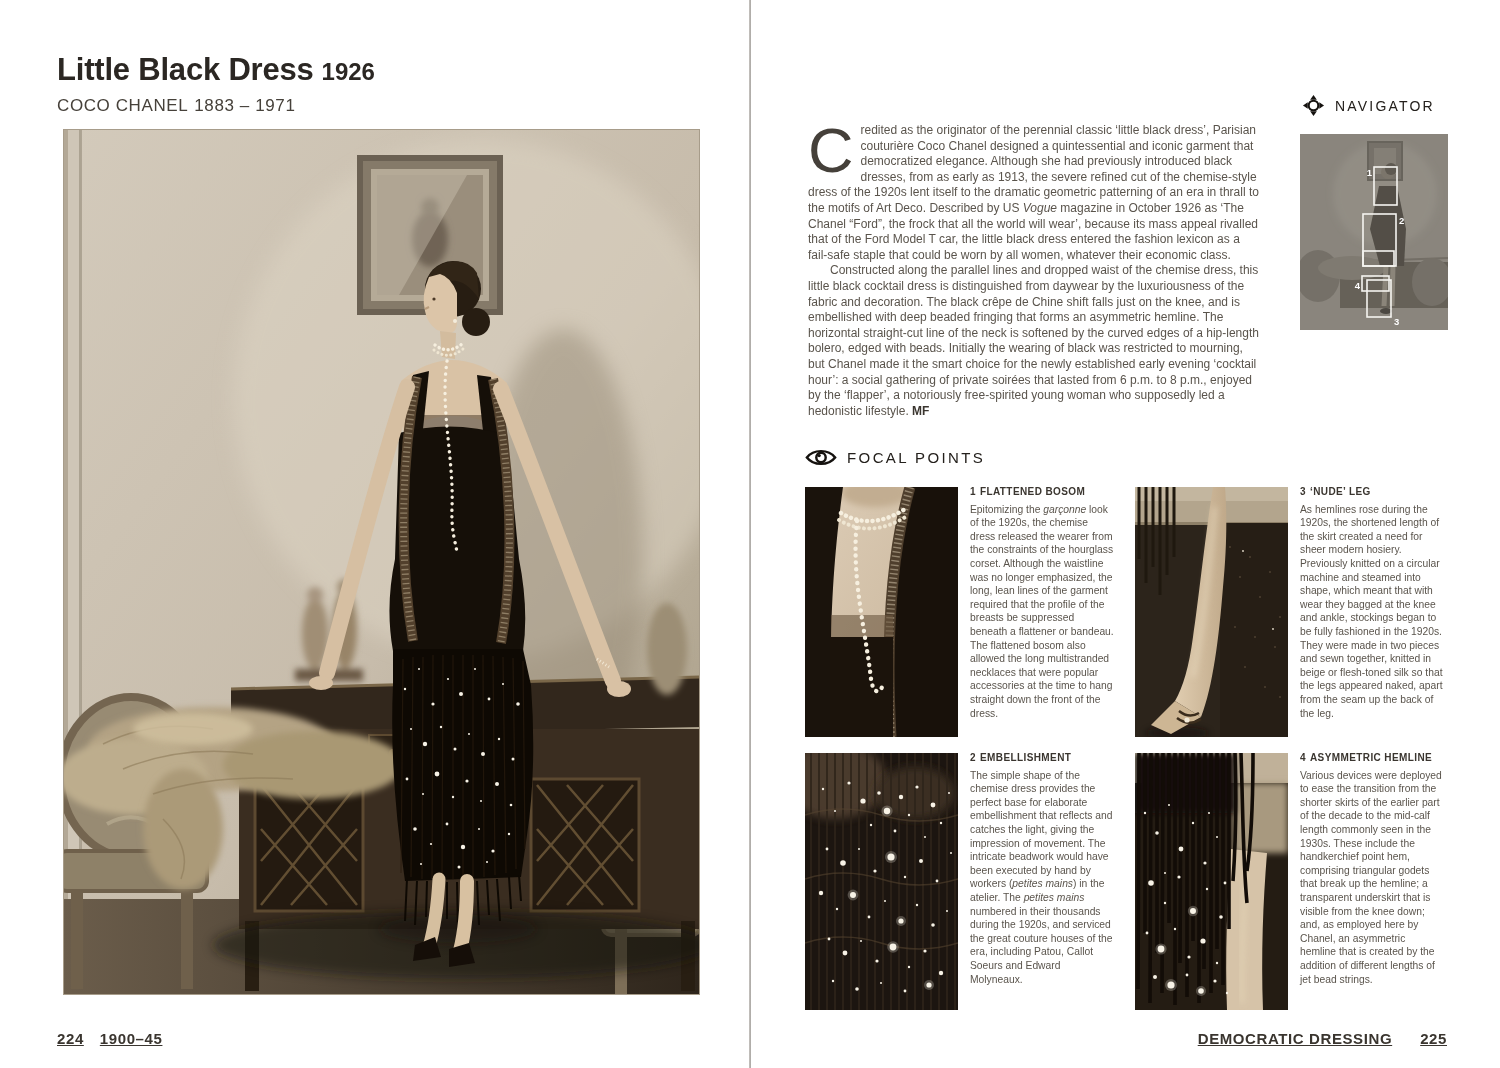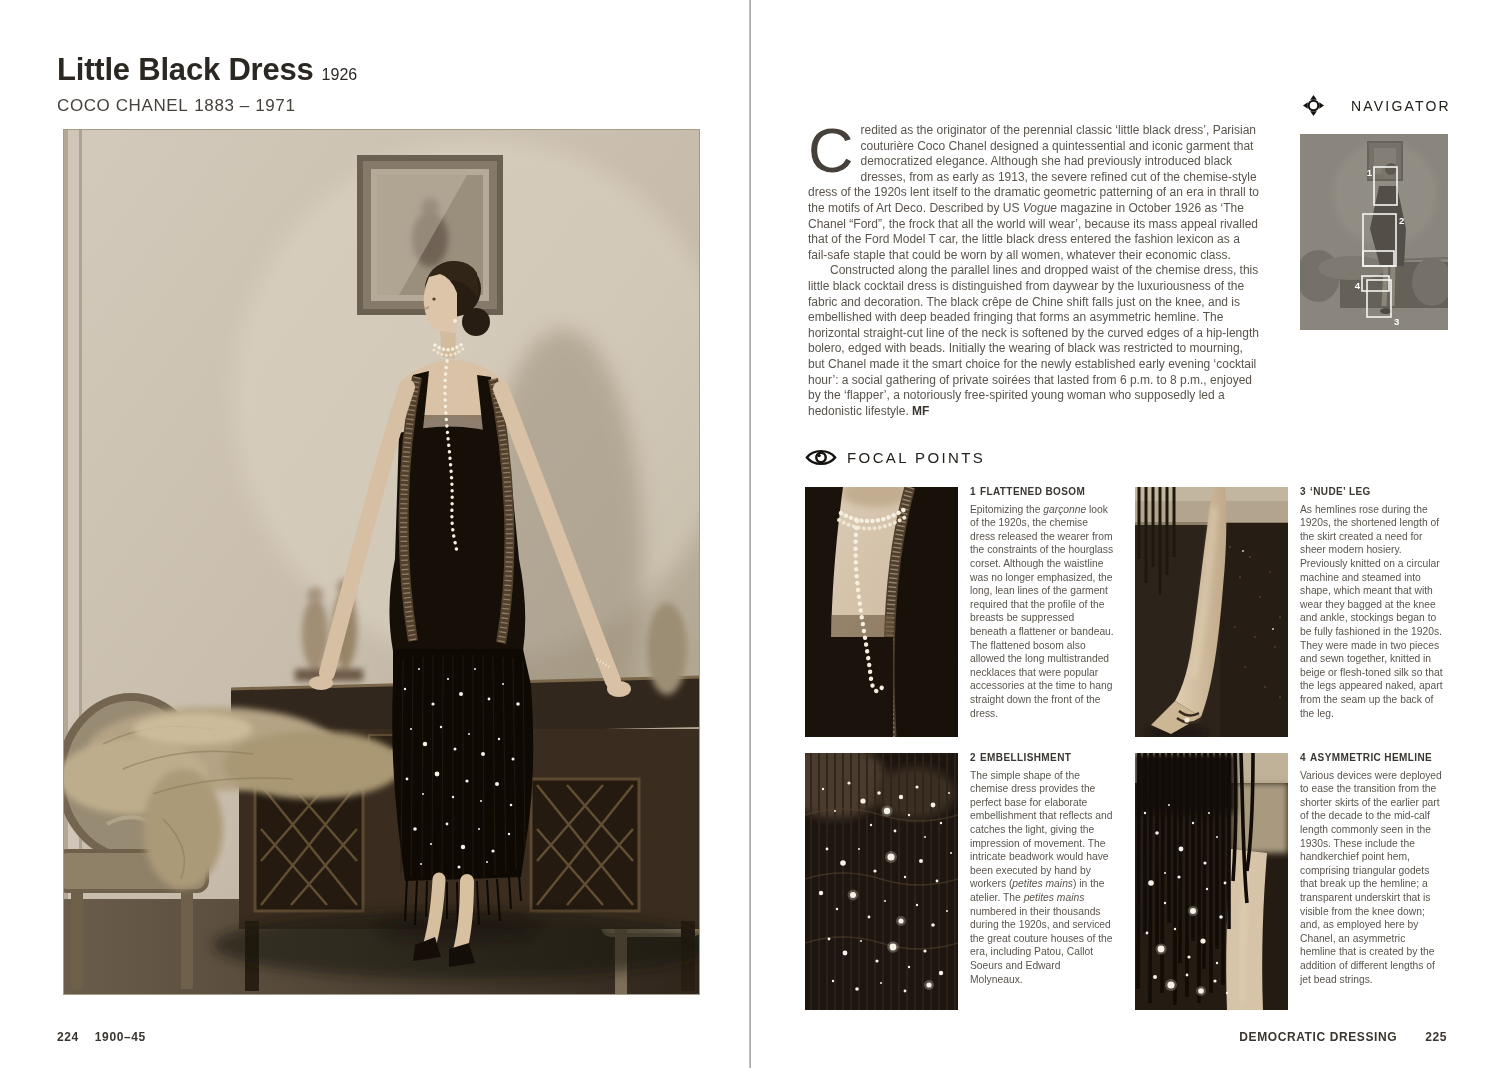--- a/index.html
+++ b/index.html
@@ -6,31 +6,31 @@
   .spread{position:relative;width:1500px;height:1068px;background:#ffffff;overflow:hidden;
           font-family:"Liberation Sans",sans-serif;color:#55504a;}
   .abs{position:absolute;}
   .it{font-style:italic;text-align:right;}
   .bd{font-weight:bold;color:#3a352f;}
   
   .gutter{left:749px;top:0;width:2px;height:1068px;background:linear-gradient(to right,#c7c4c0,#a9a6a2);}
   
   .title-block{left:57px;top:52px;white-space:nowrap;}
   .title-main{font-size:31px;font-weight:bold;color:#2b2723;letter-spacing:-0.2px;text-align:right;}
-  .title-year{font-size:16px;font-weight:normal;color:#2b2723;margin-left:8px;}
+  .title-year{font-size:24px;font-weight:bold;color:#2b2723;margin-left:8px;}
   .subtitle{left:57px;top:96px;font-size:17px;color:#46413a;letter-spacing:0.6px;}
   .subtitle .dates{margin-left:6px;}
   .photo{left:63px;top:129px;width:637px;height:866px;}
-  .footer{font-size:12px;font-weight:bold;color:#3a352f;letter-spacing:0.6px;}
+  .footer{font-size:15px;font-weight:bold;color:#3a352f;letter-spacing:0.6px;text-decoration:underline;}
   .footer-left{left:57px;top:1030px;}
   .footer-left .sec{margin-left:16px;}
   .footer-right{right:53px;top:1030px;text-align:right;}
   .footer-right .pg{margin-left:28px;font-weight:bold;}
   
-  .nav-header{left:1302px;top:94px;display:flex;align-items:center;gap:26px;}
+  .nav-header{left:1302px;top:94px;display:flex;align-items:center;gap:10px;}
   .nav-label{font-size:14px;letter-spacing:2.2px;color:#24201c;}
   .nav-thumb{left:1300px;top:134px;width:148px;height:196px;}
   .intro{left:808px;top:123px;width:452px;font-size:12px;line-height:15.6px;color:#5a544c;}
   .dropcap{float:left;font-size:63px;line-height:46px;padding:4px 7px 0 0;color:#45403a;font-weight:400;}
   .intro p{margin:0;}
   .intro p.p2{text-indent:22px;}
   .fp-header{left:805px;top:447px;display:flex;align-items:center;gap:10px;}
   .fp-label{font-size:15px;letter-spacing:2.4px;color:#24201c;}
   .fp-img{width:153px;}
   .fp-txt{width:144px;font-size:10.3px;line-height:13.6px;color:#5a544c;}

